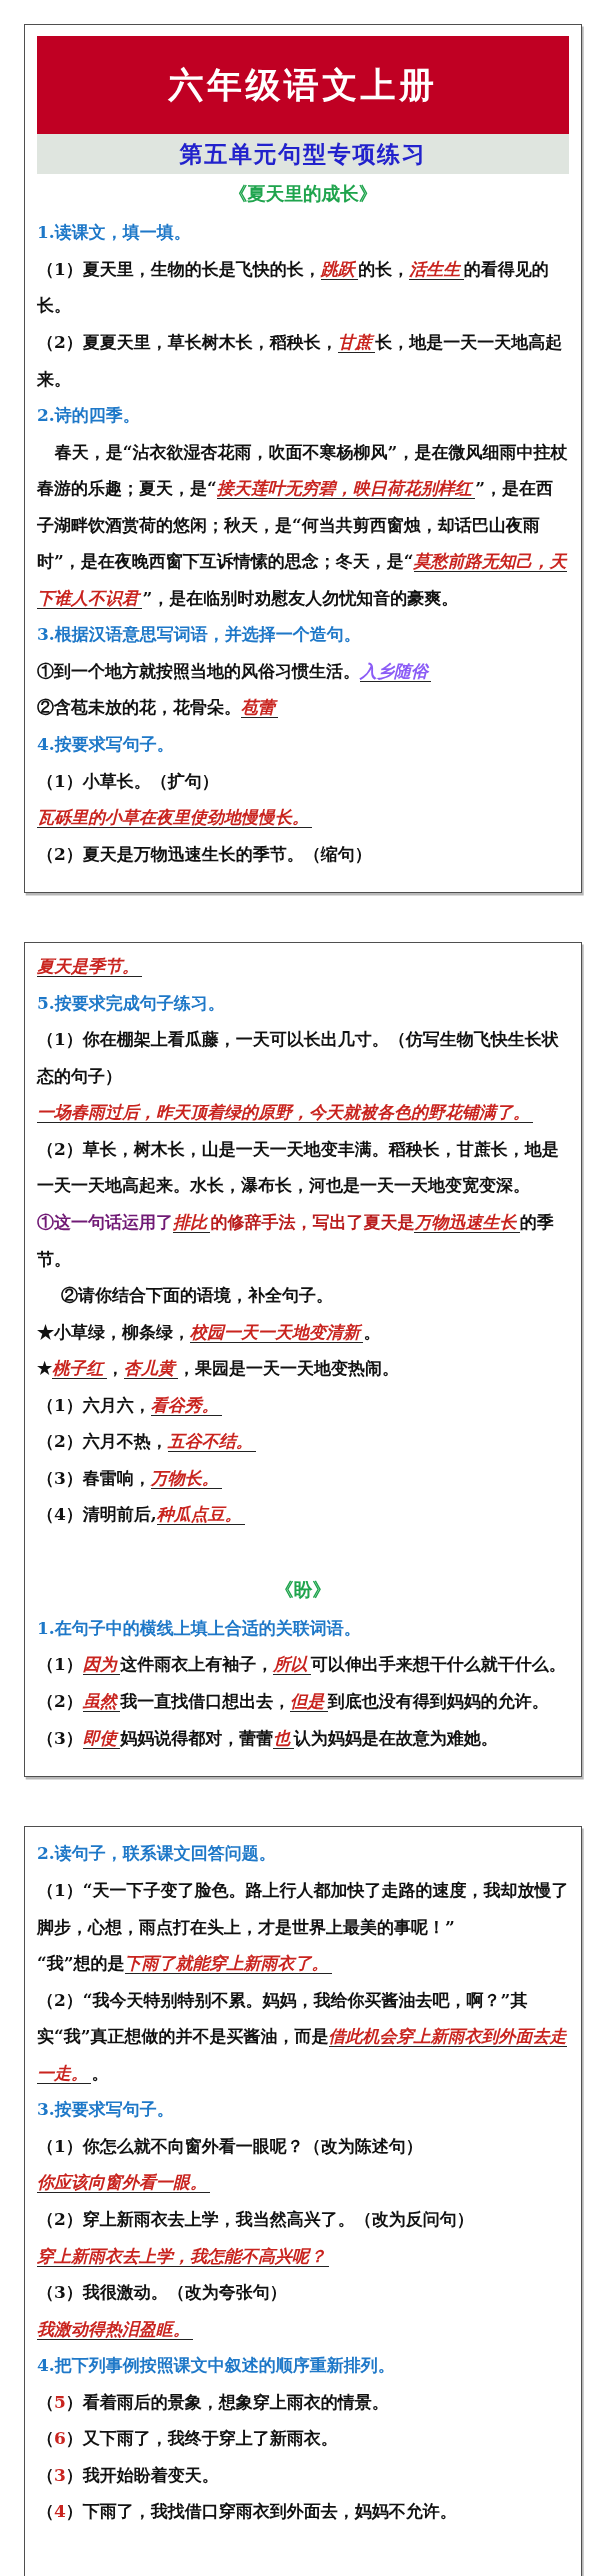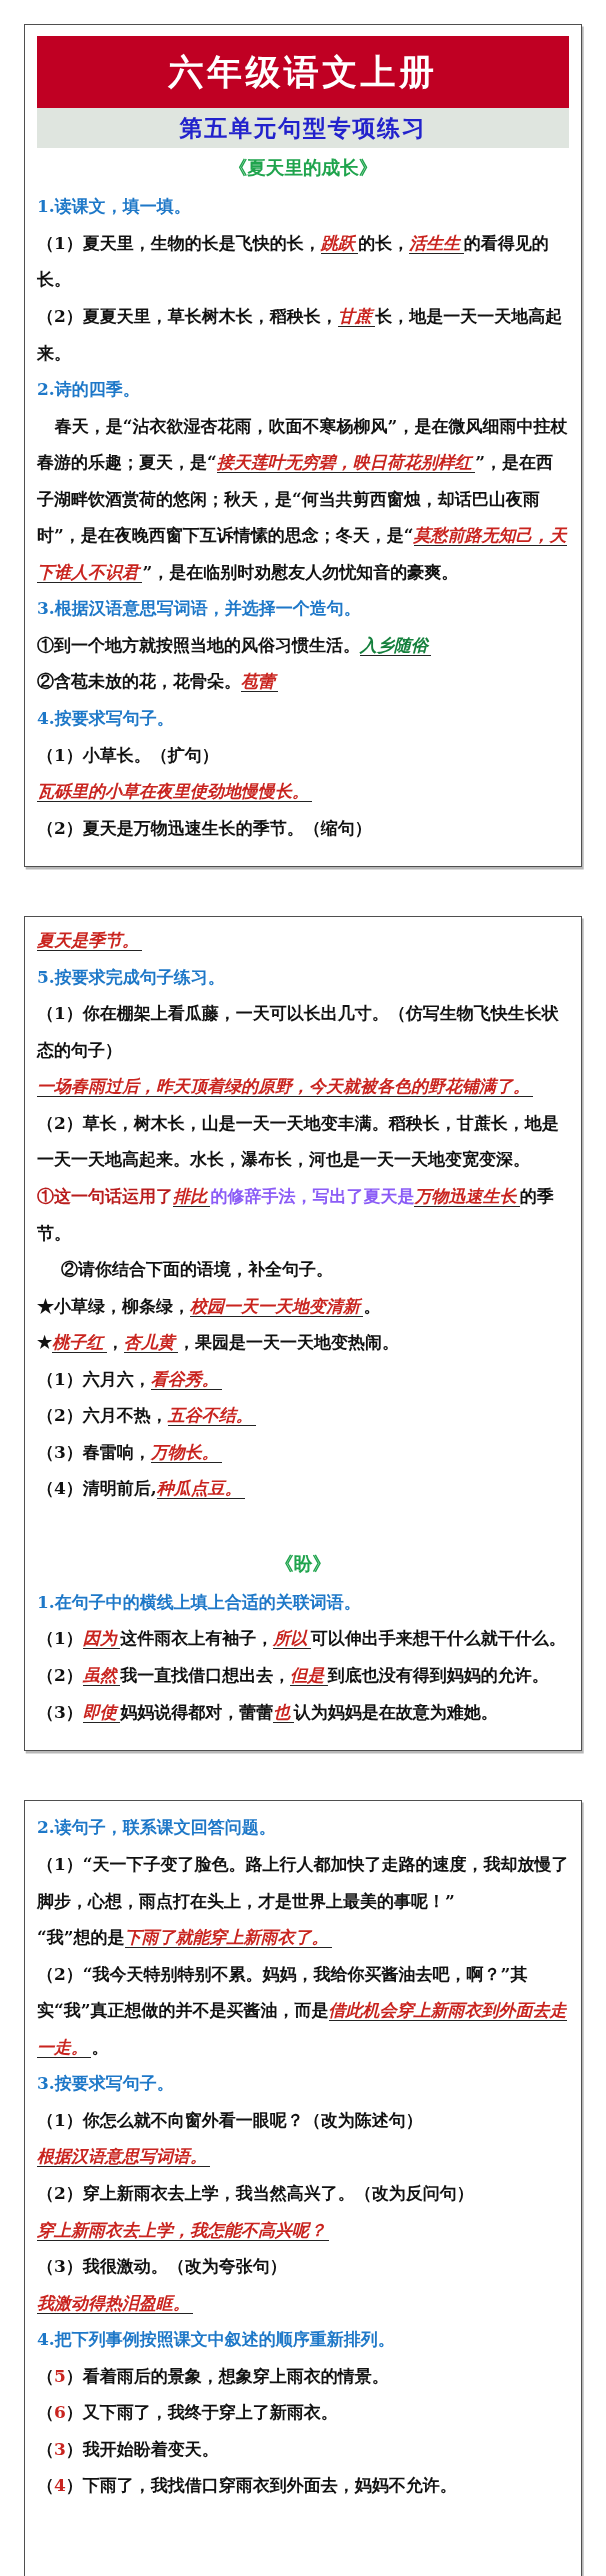--- a/index.html
+++ b/index.html
@@ -13,21 +13,21 @@
     width:532px;
     margin:0 auto 49px auto;
     border:1.7px solid #4f4f4f;
     box-shadow:1.7px 2.5px 0 #b8b8b8;
     background:#ffffff;
     padding:8.4px 11.8px 20px 11.8px;
   }
   .wbox.last{padding-bottom:78px;margin-bottom:0;}
   .wbox.mid{padding-top:5px;}
   .banner{
-    height:72px;
+    height:98px;
     display:flex;align-items:center;justify-content:center;
     margin:3.4px 0 0 0;
   }
   .banner .t{
     color:#fff;font-size:35px;font-weight:900;letter-spacing:3.4px;
   }
   .subtitle{
     height:40px;
     display:flex;align-items:center;justify-content:center;
   }
@@ -59,35 +59,35 @@
     <div class="subtitle" style="background: rgb(223, 229, 223);">
       <span class="t" style="color: rgb(34, 34, 204);">第五单元句型专项练习</span>
     </div>
   <p class="line type-section"><span class="run-g" style="color: rgb(31, 164, 77);">《夏天里的成长》</span></p>
       <p class="line type-header"><span class="run-b" style="color: rgb(30, 120, 200);">1.读课文，填一填。</span></p>
       <p class="line type-para"><span class="run-k" style="color: rgb(17, 17, 17);">（1）夏天里，生物的长是飞快的长，</span><span class="run-r" style="color: rgb(201, 36, 31);">跳跃</span><span class="run-k" style="color: rgb(17, 17, 17);">的长，</span><span class="run-r" style="color: rgb(201, 36, 31);">活生生</span><span class="run-k" style="color: rgb(17, 17, 17);">的看得见的长。</span></p>
       <p class="line type-para"><span class="run-k" style="color: rgb(17, 17, 17);">（2）夏夏天里，草长树木长，稻秧长，</span><span class="run-r" style="color: rgb(201, 36, 31);">甘蔗</span><span class="run-k" style="color: rgb(17, 17, 17);">长，地是一天一天地高起来。</span></p>
       <p class="line type-header"><span class="run-b" style="color: rgb(30, 120, 200);">2.诗的四季。</span></p>
       <p class="line type-para indent"><span class="run-k" style="color: rgb(17, 17, 17);">春天，是“沾衣欲湿杏花雨，吹面不寒杨柳风”，是在微风细雨中拄杖春游的乐趣；夏天，是“</span><span class="run-r" style="color: rgb(201, 36, 31);">接天莲叶无穷碧，映日荷花别样红</span><span class="run-k" style="color: rgb(17, 17, 17);">”，是在西子湖畔饮酒赏荷的悠闲；秋天，是“何当共剪西窗烛，却话巴山夜雨时”，是在夜晚西窗下互诉情愫的思念；冬天，是“</span><span class="run-r" style="color: rgb(201, 36, 31);">莫愁前路无知己，天下谁人不识君</span><span class="run-k" style="color: rgb(17, 17, 17);">”，是在临别时劝慰友人勿忧知音的豪爽。</span></p>
       <p class="line type-header"><span class="run-b" style="color: rgb(30, 120, 200);">3.根据汉语意思写词语，并选择一个造句。</span></p>
-      <p class="line type-para"><span class="run-k" style="color: rgb(17, 17, 17);">①到一个地方就按照当地的风俗习惯生活。</span><span class="run-r" style="color: #15803d; margin-top: 20px;">入乡随俗</span></p>
+      <p class="line type-para"><span class="run-k" style="color: rgb(17, 17, 17);">①到一个地方就按照当地的风俗习惯生活。</span><span class="run-r" style="color: #8b5cf6; margin-top: 20px;">入乡随俗</span></p>
       <p class="line type-para"><span class="run-k" style="color: rgb(17, 17, 17);">②含苞未放的花，花骨朵。</span><span class="run-r" style="color: rgb(201, 36, 31);">苞蕾</span></p>
       <p class="line type-header"><span class="run-b" style="color: rgb(30, 120, 200);">4.按要求写句子。</span></p>
       <p class="line type-para"><span class="run-k" style="color: rgb(17, 17, 17);">（1）小草长。（扩句）</span></p>
       <p class="line type-answer"><span class="run-r" style="color: rgb(201, 36, 31);">瓦砾里的小草在夜里使劲地慢慢长。</span></p>
       <p class="line type-para"><span class="run-k" style="color: rgb(17, 17, 17);">（2）夏天是万物迅速生长的季节。（缩句）</span></p>
     </div>
 
   <div class="wbox mid">
       <p class="line type-answer"><span class="run-r" style="color: rgb(201, 36, 31);">夏天是季节。</span></p>
       <p class="line type-header"><span class="run-b" style="color: rgb(30, 120, 200);">5.按要求完成句子练习。</span></p>
       <p class="line type-para"><span class="run-k" style="color: rgb(17, 17, 17);">（1）你在棚架上看瓜藤，一天可以长出几寸。（仿写生物飞快生长状态的句子）</span></p>
       <p class="line type-answer"><span class="run-r" style="color: rgb(201, 36, 31);">一场春雨过后，昨天顶着绿的原野，今天就被各色的野花铺满了。</span></p>
       <p class="line type-para"><span class="run-k" style="color: rgb(17, 17, 17);">（2）草长，树木长，山是一天一天地变丰满。稻秧长，甘蔗长，地是一天一天地高起来。水长，瀑布长，河也是一天一天地变宽变深。</span></p>
-      <p class="line type-para"><span class="run-k" style="color: #b91c1c;">①这一句话运用了</span><span class="run-r" style="color: rgb(201, 36, 31);">排比</span><span class="run-k" style="color: #8b5cf6;">的修辞手法，写出了夏天是</span><span class="run-r" style="color: rgb(201, 36, 31);">万物迅速生长</span><span class="run-k" style="color: rgb(17, 17, 17);">的季节。</span></p>
+      <p class="line type-para"><span class="run-k" style="color: #701a75;">①这一句话运用了</span><span class="run-r" style="color: rgb(201, 36, 31);">排比</span><span class="run-k" style="color: #b91c1c;">的修辞手法，写出了夏天是</span><span class="run-r" style="color: rgb(201, 36, 31);">万物迅速生长</span><span class="run-k" style="color: rgb(17, 17, 17);">的季节。</span></p>
       <p class="line type-para"><span class="run-k" style="color: rgb(17, 17, 17); padding-left: 24px;">②请你结合下面的语境，补全句子。</span></p>
       <p class="line type-para"><span class="run-k" style="color: rgb(17, 17, 17);">★小草绿，柳条绿，</span><span class="run-r" style="color: rgb(201, 36, 31);">校园一天一天地变清新</span><span class="run-k" style="color: rgb(17, 17, 17);">。</span></p>
       <p class="line type-para"><span class="run-k" style="color: rgb(17, 17, 17);">★</span><span class="run-r" style="color: rgb(201, 36, 31);">桃子红</span><span class="run-k" style="color: rgb(17, 17, 17);">，</span><span class="run-r" style="color: rgb(201, 36, 31);">杏儿黄</span><span class="run-k" style="color: rgb(17, 17, 17);">，果园是一天一天地变热闹。</span></p>
       <p class="line type-para"><span class="run-k" style="color: rgb(17, 17, 17);">（1）六月六，</span><span class="run-r" style="color: rgb(201, 36, 31);">看谷秀。</span></p>
       <p class="line type-para"><span class="run-k" style="color: rgb(17, 17, 17);">（2）六月不热，</span><span class="run-r" style="color: rgb(201, 36, 31);">五谷不结。</span></p>
       <p class="line type-para"><span class="run-k" style="color: rgb(17, 17, 17);">（3）春雷响，</span><span class="run-r" style="color: rgb(201, 36, 31);">万物长。</span></p>
       <p class="line type-para"><span class="run-k" style="color: rgb(17, 17, 17);">（4）清明前后,</span><span class="run-r" style="color: rgb(201, 36, 31);">种瓜点豆。</span></p>
       <p class="line type-section gap"><span class="run-g" style="color: rgb(31, 164, 77);">《盼》</span></p>
       <p class="line type-header"><span class="run-b" style="color: rgb(30, 120, 200);">1.在句子中的横线上填上合适的关联词语。</span></p>
       <p class="line type-para"><span class="run-k" style="color: rgb(17, 17, 17);">（1）</span><span class="run-r" style="color: rgb(201, 36, 31);">因为</span><span class="run-k" style="color: rgb(17, 17, 17);">这件雨衣上有袖子，</span><span class="run-r" style="color: rgb(201, 36, 31);">所以</span><span class="run-k" style="color: rgb(17, 17, 17);">可以伸出手来想干什么就干什么。</span></p>
@@ -95,21 +95,21 @@
       <p class="line type-para"><span class="run-k" style="color: rgb(17, 17, 17);">（3）</span><span class="run-r" style="color: rgb(201, 36, 31);">即使</span><span class="run-k" style="color: rgb(17, 17, 17);">妈妈说得都对，蕾蕾</span><span class="run-r" style="color: rgb(201, 36, 31);">也</span><span class="run-k" style="color: rgb(17, 17, 17);">认为妈妈是在故意为难她。</span></p>
     </div>
 
   <div class="wbox last">
       <p class="line type-header"><span class="run-b" style="color: rgb(30, 120, 200);">2.读句子，联系课文回答问题。</span></p>
       <p class="line type-para"><span class="run-k" style="color: rgb(17, 17, 17);">（1）“天一下子变了脸色。路上行人都加快了走路的速度，我却放慢了脚步，心想，雨点打在头上，才是世界上最美的事呢！”</span></p>
       <p class="line type-para"><span class="run-k" style="color: rgb(17, 17, 17);">“我”想的是</span><span class="run-r" style="color: rgb(201, 36, 31);">下雨了就能穿上新雨衣了。</span></p>
       <p class="line type-para"><span class="run-k" style="color: rgb(17, 17, 17);">（2）“我今天特别特别不累。妈妈，我给你买酱油去吧，啊？”其实“我”真正想做的并不是买酱油，而是</span><span class="run-r" style="color: rgb(201, 36, 31);">借此机会穿上新雨衣到外面去走一走。</span><span class="run-k" style="color: rgb(17, 17, 17);">。</span></p>
       <p class="line type-header"><span class="run-b" style="color: rgb(30, 120, 200);">3.按要求写句子。</span></p>
       <p class="line type-para"><span class="run-k" style="color: rgb(17, 17, 17);">（1）你怎么就不向窗外看一眼呢？（改为陈述句）</span></p>
-      <p class="line type-answer"><span class="run-r" style="color: rgb(201, 36, 31);">根据汉语意思写词语。</span></p>
+      <p class="line type-answer"><span class="run-r" style="color: rgb(201, 36, 31);">你应该向窗外看一眼。</span></p>
       <p class="line type-para"><span class="run-k" style="color: rgb(17, 17, 17);">（2）穿上新雨衣去上学，我当然高兴了。（改为反问句）</span></p>
       <p class="line type-answer"><span class="run-r" style="color: rgb(201, 36, 31);">穿上新雨衣去上学，我怎能不高兴呢？</span></p>
       <p class="line type-para"><span class="run-k" style="color: rgb(17, 17, 17);">（3）我很激动。（改为夸张句）</span></p>
       <p class="line type-answer"><span class="run-r" style="color: rgb(201, 36, 31);">我激动得热泪盈眶。</span></p>
       <p class="line type-header"><span class="run-b" style="color: rgb(30, 120, 200);">4.把下列事例按照课文中叙述的顺序重新排列。</span></p>
       <p class="line type-para"><span class="run-k" style="color: rgb(17, 17, 17);">（</span><span class="run-rn" style="color: rgb(201, 36, 31);">5</span><span class="run-k" style="color: rgb(17, 17, 17);">）看着雨后的景象，想象穿上雨衣的情景。</span></p>
       <p class="line type-para"><span class="run-k" style="color: rgb(17, 17, 17);">（</span><span class="run-rn" style="color: rgb(201, 36, 31);">6</span><span class="run-k" style="color: rgb(17, 17, 17);">）又下雨了，我终于穿上了新雨衣。</span></p>
       <p class="line type-para"><span class="run-k" style="color: rgb(17, 17, 17);">（</span><span class="run-rn" style="color: rgb(201, 36, 31);">3</span><span class="run-k" style="color: rgb(17, 17, 17);">）我开始盼着变天。</span></p>
       <p class="line type-para"><span class="run-k" style="color: rgb(17, 17, 17);">（</span><span class="run-rn" style="color: rgb(201, 36, 31);">4</span><span class="run-k" style="color: rgb(17, 17, 17);">）下雨了，我找借口穿雨衣到外面去，妈妈不允许。</span></p>
     </div>

